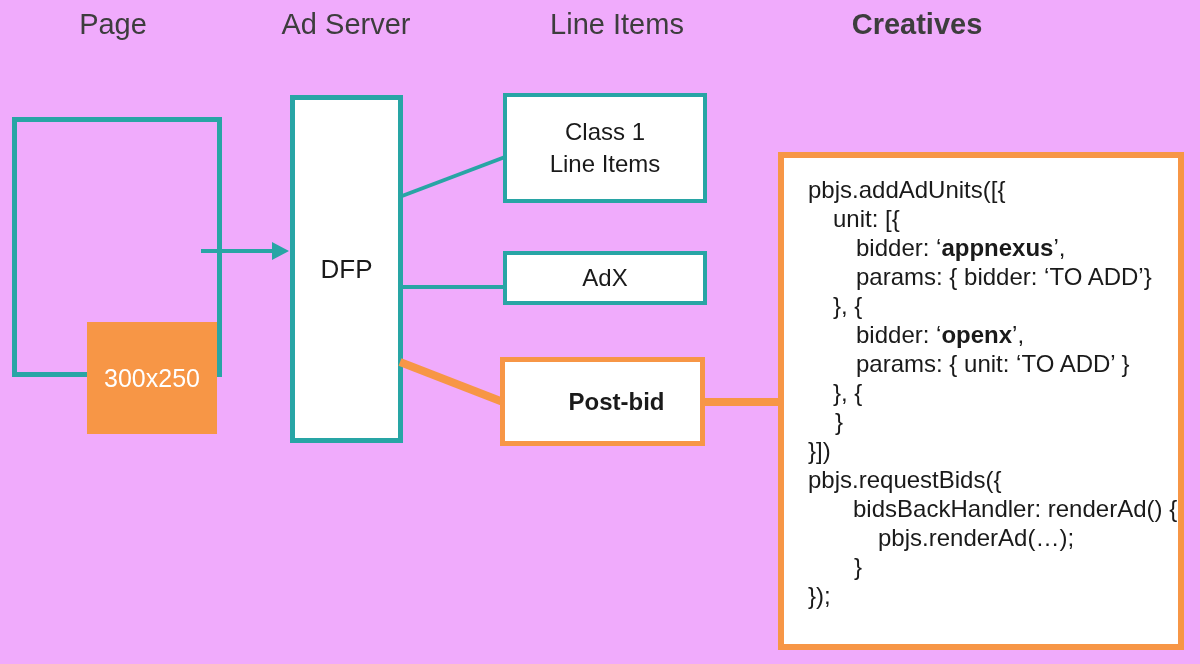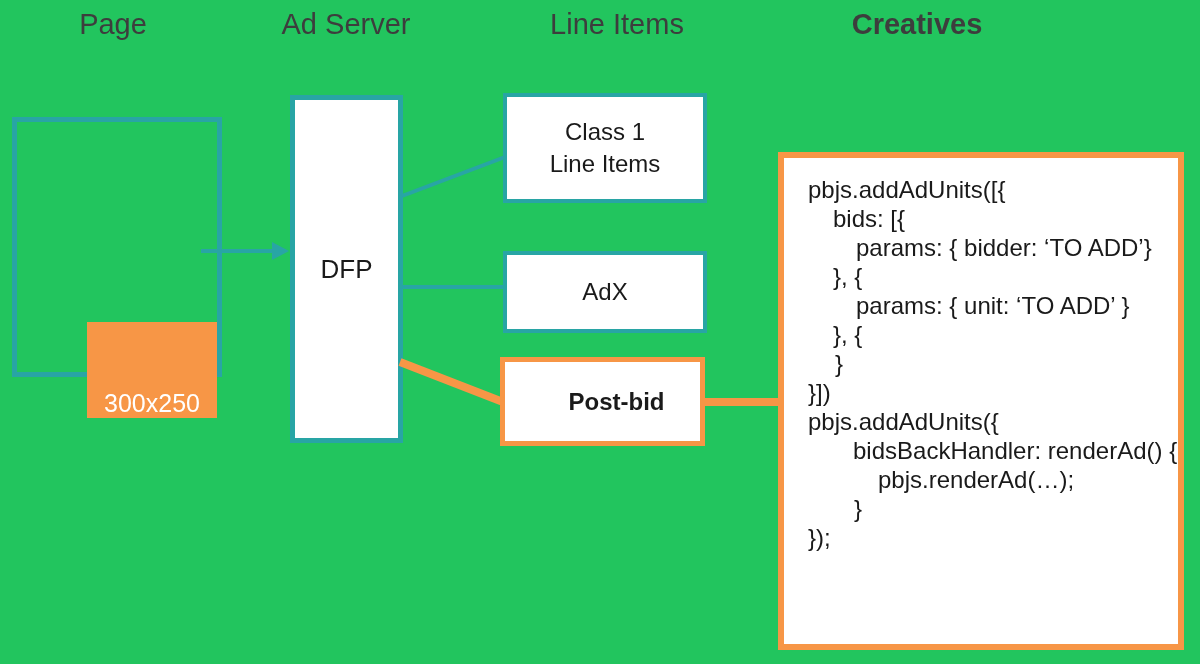--- a/index.html
+++ b/index.html
@@ -6,21 +6,21 @@
     --teal: #28A5A5;
     --orange: #F79646;
     --header-text: #3D3D3D;
     --label-text: #1A1A1A;
     --white: #FFFFFF;
   }
   html,body{margin:0;padding:0;background:#fff;}
   .canvas{
     position:relative;
     width:1200px;height:664px;
-    background:#22c55e;
+    background:#f0abfc;
     font-family:"Liberation Sans", sans-serif;
     overflow:hidden;
   }
   .col-header{
     position:absolute;top:8px;width:200px;
     text-align:center;
     font-size:29px;color:var(--header-text);
     letter-spacing:0px;
   }
   .hdr-page{left:13px;}
@@ -28,37 +28,37 @@
   .hdr-lineitems{left:517px;}
   .hdr-creatives{left:817px;font-weight:bold;}
 
   .box{position:absolute;background:#fff;box-sizing:border-box;}
   .teal-border{border:5px solid var(--teal);}
   .teal-border-thin{border:4px solid var(--teal);}
   .orange-border{border:5px solid var(--orange);}
 
   .page-box{left:12px;top:117px;width:210px;height:260px;background:transparent;}
   .ad-slot{
-    position:absolute;left:70px;top:200px;width:130px;height:96px;
+    position:absolute;left:70px;top:200px;width:130px;height:112px;
     background:var(--orange);
-    display:flex;align-items:flex-end;justify-content:center;
+    display:flex;align-items:center;justify-content:center;
     color:var(--white);font-size:25px;
   }
   .dfp-box{
     left:290px;top:95px;width:113px;height:348px;
     display:flex;align-items:center;justify-content:center;
     font-size:26px;color:var(--label-text);
   }
   .class1-box{
     left:503px;top:93px;width:204px;height:110px;
     display:flex;flex-direction:column;align-items:center;justify-content:center;
     font-size:24px;color:var(--label-text);line-height:32px;
   }
   .adx-box{
-    left:503px;top:251px;width:204px;height:82px;
+    left:503px;top:251px;width:204px;height:54px;
     display:flex;align-items:center;justify-content:center;
     font-size:24px;color:var(--label-text);
   }
   .postbid-box{
     left:500px;top:357px;width:205px;height:89px;
     display:flex;align-items:center;justify-content:center;
     font-size:24px;font-weight:bold;color:var(--label-text);padding-left:28px;
   }
   .creatives-box{
     left:778px;top:152px;width:406px;height:498px;
@@ -104,28 +104,30 @@
     <span>AdX</span>
   </div>
 
   <div class="box orange-border postbid-box">
     <span>Post-bid</span>
   </div>
 
   <div class="box creatives-box">
     <div>
         <div class="code-line" style="padding-left: 0px;"><span>pbjs.addAdUnits([{</span></div>
-        <div class="code-line" style="padding-left: 25px;"><span>bids: [{</span></div>
+        <div class="code-line" style="padding-left: 25px;"><span>unit: [{</span></div>
+        <div class="code-line" style="padding-left: 48px;"><span>bidder: ‘</span><span class="bold">appnexus</span><span>’,</span></div>
         <div class="code-line" style="padding-left: 48px;"><span>params: { bidder: ‘TO ADD’}</span></div>
         <div class="code-line" style="padding-left: 25px;"><span>}, {</span></div>
+        <div class="code-line" style="padding-left: 48px;"><span>bidder: ‘</span><span class="bold">openx</span><span>’,</span></div>
         <div class="code-line" style="padding-left: 48px;"><span>params: { unit: ‘TO ADD’ }</span></div>
         <div class="code-line" style="padding-left: 25px;"><span>}, {</span></div>
         <div class="code-line" style="padding-left: 27px;"><span>}</span></div>
         <div class="code-line" style="padding-left: 0px;"><span>}])</span></div>
-        <div class="code-line" style="padding-left: 0px;"><span>pbjs.addAdUnits({</span></div>
+        <div class="code-line" style="padding-left: 0px;"><span>pbjs.requestBids({</span></div>
         <div class="code-line" style="padding-left: 45px;"><span>bidsBackHandler: renderAd() {</span></div>
         <div class="code-line" style="padding-left: 70px;"><span>pbjs.renderAd(…);</span></div>
         <div class="code-line" style="padding-left: 46px;"><span>}</span></div>
         <div class="code-line" style="padding-left: 0px;"><span>});</span></div>
       </div>
   </div>
 
   <svg class="connectors" viewBox="0 0 1200 664">
 
     <line x1="201" y1="251" x2="278" y2="251" stroke="var(--teal)" stroke-width="4"></line>

